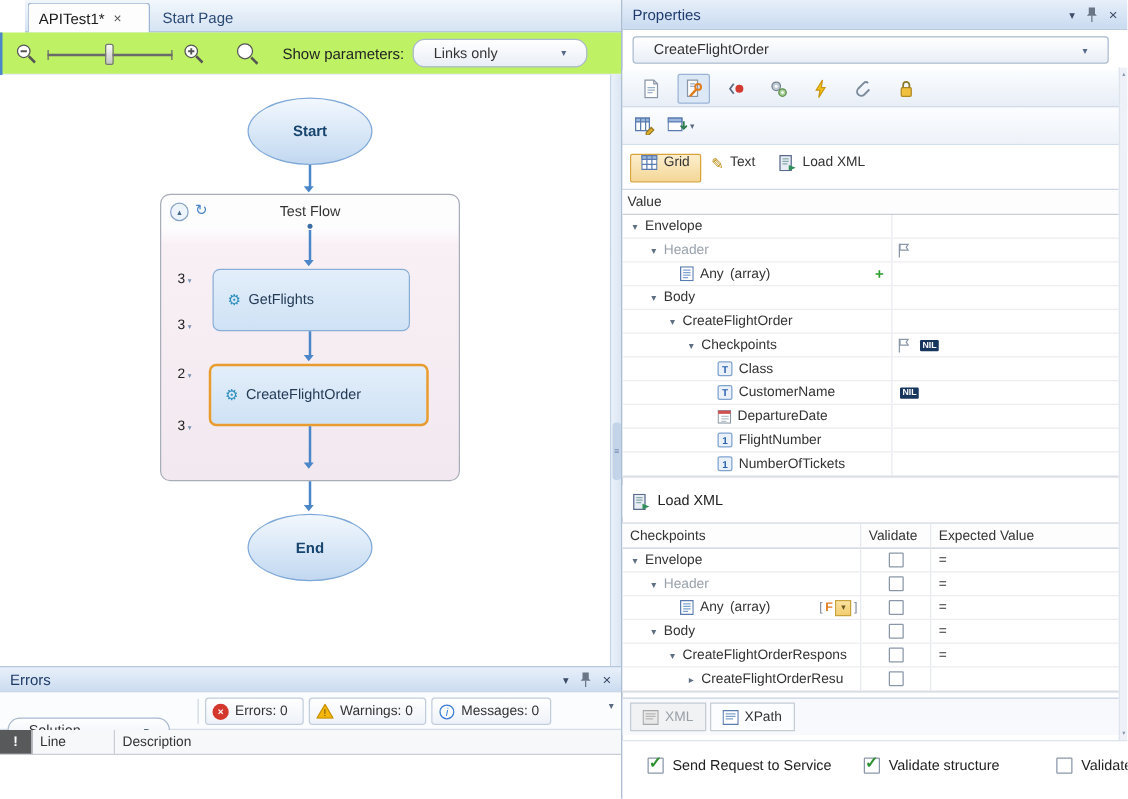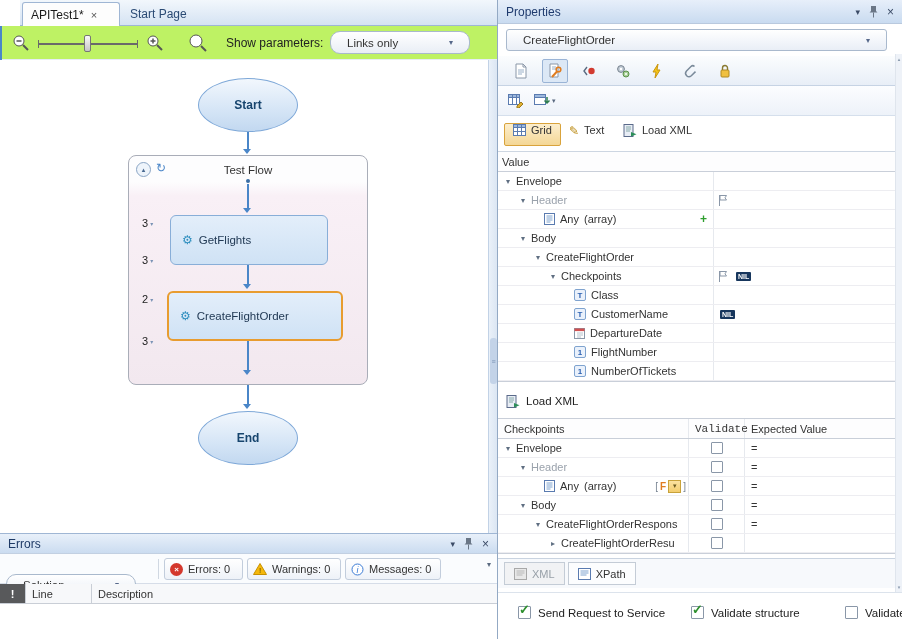--- a/index.html
+++ b/index.html
@@ -107,21 +107,21 @@
 
   .ttable { position:absolute; left:0; width:397px; background:#fff; border-bottom:1px solid #c9cfd9; }
   .thead { display:flex; height:20px; border-bottom:1px solid #c9cfd9; background:#fdfdfe; font-size:11px; color:#333; }
   .hc { display:flex; align-items:center; padding-left:6px; border-right:1px solid #d9dee6; }
   .hc:last-child { border-right:none; }
   .trow { display:flex; height:19px; border-bottom:1px solid #ededf1; font-size:11px; }
   .tc { display:flex; align-items:center; overflow:hidden; white-space:nowrap; }
   .w-input { width:216px; border-right:1px solid #e6e9ee; }
   .w-value { flex:1; padding-left:4px;align-items:center; }
   .w-chk { width:191px; border-right:1px solid #e6e9ee; }
-  .w-val { width:56px; border-right:1px solid #e6e9ee; justify-content:center;font-family:Liberation Mono, monospace; }
+  .w-val { width:56px; border-right:1px solid #e6e9ee; justify-content:center; }
   .w-exp { flex:1; padding-left:6px; }
   .d0 { padding-left:4px; } .d1 { padding-left:19px; } .d2 { padding-left:34px; }
   .d3 { padding-left:49px; } .d4 { padding-left:64px; }
   .exp { width:12px; flex:none; font-size:8px; color:#5f6f82; text-align:center; }
   .lbl { margin-left:2px; color:#333; } .lbl.gray { color:#9aa2ac; }
   .sfx { margin-left:5px; color:#333; }
   .ticon { width:12px; height:12px; flex:none; margin-right:3px; background:#eaf1fb; border:1px solid #7fa3cf; color:#2a5fb0;
     font-size:8px; font-weight:bold; display:flex; align-items:center; justify-content:center; border-radius:2px; }
   .iconsvg { flex:none; margin-right:3px; }
   .nil { background:#17365d; color:#fff; font-size:7px; font-weight:bold; padding:1px 2px; border-radius:1px; margin-left:5px; }

